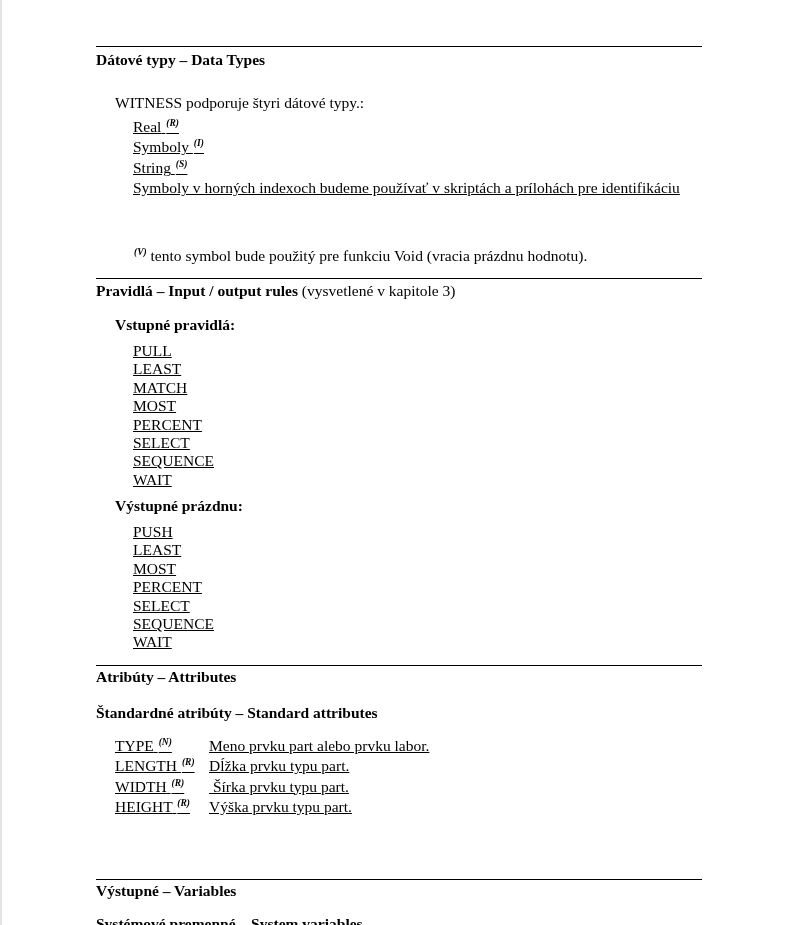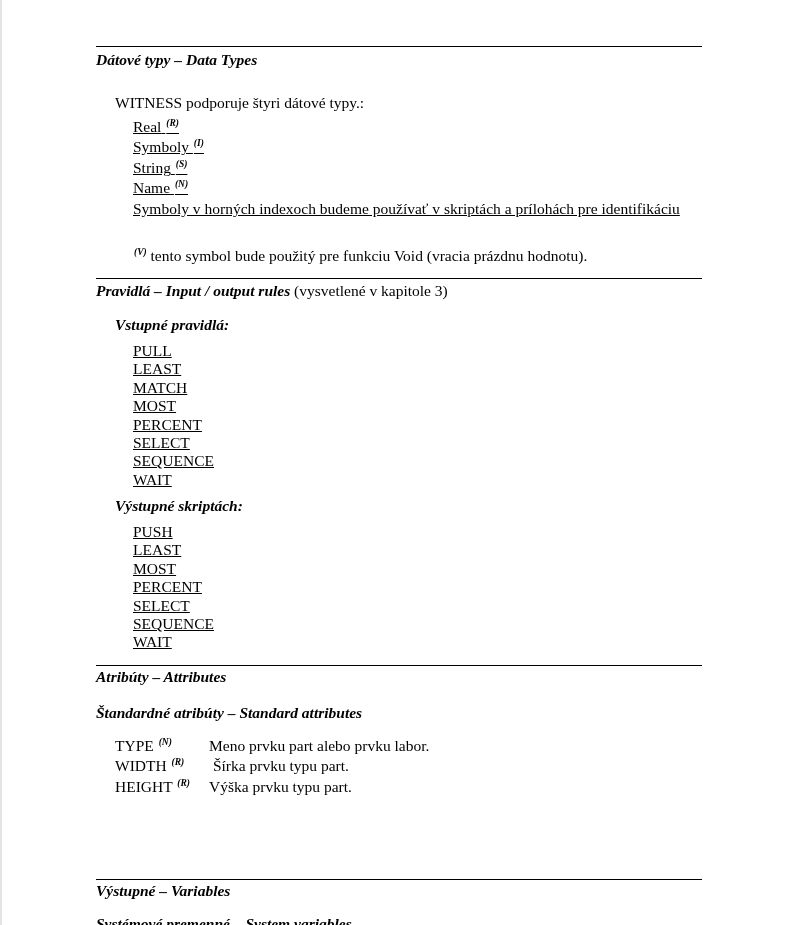--- a/index.html
+++ b/index.html
@@ -15,88 +15,91 @@
     background: #e4e4e4;
   }
   .page {
     position: absolute; left: 96px; top: 0; width: 606px;
   }
   .rule {
     position: absolute; left: 0; width: 606px; height: 0;
     border-top: 1.4px solid #000;
   }
   .abs { position: absolute; white-space: nowrap; font-size: 15.5px; line-height: 18.5px; }
-  .h { font-weight: bold; font-style: italic; }
+  .h { font-weight: bold; }
   sup.t {
     font-weight: bold; font-style: italic; font-size: 9.5px;
     vertical-align: 0; position: relative; top: -6px; margin-left: 1px;
   }
   .list { position: absolute; font-size: 15.5px; line-height: 18.4px; text-decoration: underline; }
   .list div { white-space: nowrap; }
   .attr-table { position: absolute; font-size: 15.5px; line-height: 18.3px; }
-  .attr-row { display: flex; white-space: nowrap; }
+  .attr-row { display: flex; white-space: nowrap; text-decoration: underline; }
   .attr-name { width: 94px; }
 </style>
 </head>
 <body>
 
 <div class="left-strip"></div>
 
 <div class="page">
 
   <div class="rule" style="top:46px"></div>
   <div class="abs h" style="top:51px;left:0">Dátové typy – Data Types</div>
   <div class="abs" style="top:94px;left:19px">WITNESS podporuje štyri dátové typy.:</div>
 
   <div class="list" style="top:118px;left:37px">
     <div><span>Real</span> <sup class="t">(R)</sup></div>
     <div><span>Symboly</span> <sup class="t">(I)</sup></div>
     <div><span>String</span> <sup class="t">(S)</sup></div>
-    <div><span>Name</span> <sup class="t">(N)</sup></div>
     <div>Symboly v horných indexoch budeme používať v skriptách a prílohách pre identifikáciu</div>
   </div>
 
   <div class="abs" style="top:247px;left:37px"><sup class="t">(V)</sup><span> tento symbol bude použitý pre funkciu Void (vracia prázdnu hodnotu).</span></div>
 
   <div class="rule" style="top:278px"></div>
   <div class="abs" style="top:282px;left:0"><span class="h">Pravidlá – Input / output rules</span><span> (vysvetlené v kapitole 3)</span></div>
 
   <div class="abs h" style="top:316px;left:19px">Vstupné pravidlá:</div>
   <div class="list" style="top:342px;left:37px">
     <div>PULL</div>
     <div>LEAST</div>
     <div>MATCH</div>
     <div>MOST</div>
     <div>PERCENT</div>
     <div>SELECT</div>
     <div>SEQUENCE</div>
     <div>WAIT</div>
   </div>
 
-  <div class="abs h" style="top:497px;left:19px">Výstupné skriptách:</div>
+  <div class="abs h" style="top:497px;left:19px">Výstupné prázdnu:</div>
   <div class="list" style="top:523px;left:37px">
     <div>PUSH</div>
     <div>LEAST</div>
     <div>MOST</div>
     <div>PERCENT</div>
     <div>SELECT</div>
     <div>SEQUENCE</div>
     <div>WAIT</div>
   </div>
 
   <div class="rule" style="top:665px"></div>
   <div class="abs h" style="top:668px;left:0">Atribúty – Attributes</div>
   <div class="abs h" style="top:704px;left:0">Štandardné atribúty – Standard attributes</div>
 
   <div class="attr-table" style="top:737px;left:19px">
     <div class="attr-row">
       <div class="attr-name"><span>TYPE</span> <sup class="t">(N)</sup></div>
       <div>Meno prvku part alebo prvku labor.</div>
     </div>
     <div class="attr-row">
+      <div class="attr-name"><span>LENGTH</span> <sup class="t">(R)</sup></div>
+      <div>Dĺžka prvku typu part.</div>
+    </div>
+    <div class="attr-row">
       <div class="attr-name"><span>WIDTH</span> <sup class="t">(R)</sup></div>
       <div style="white-space:pre"> Šírka prvku typu part.</div>
     </div>
     <div class="attr-row">
       <div class="attr-name"><span>HEIGHT</span> <sup class="t">(R)</sup></div>
       <div>Výška prvku typu part.</div>
     </div>
   </div>
 
   <div class="rule" style="top:879px"></div>

